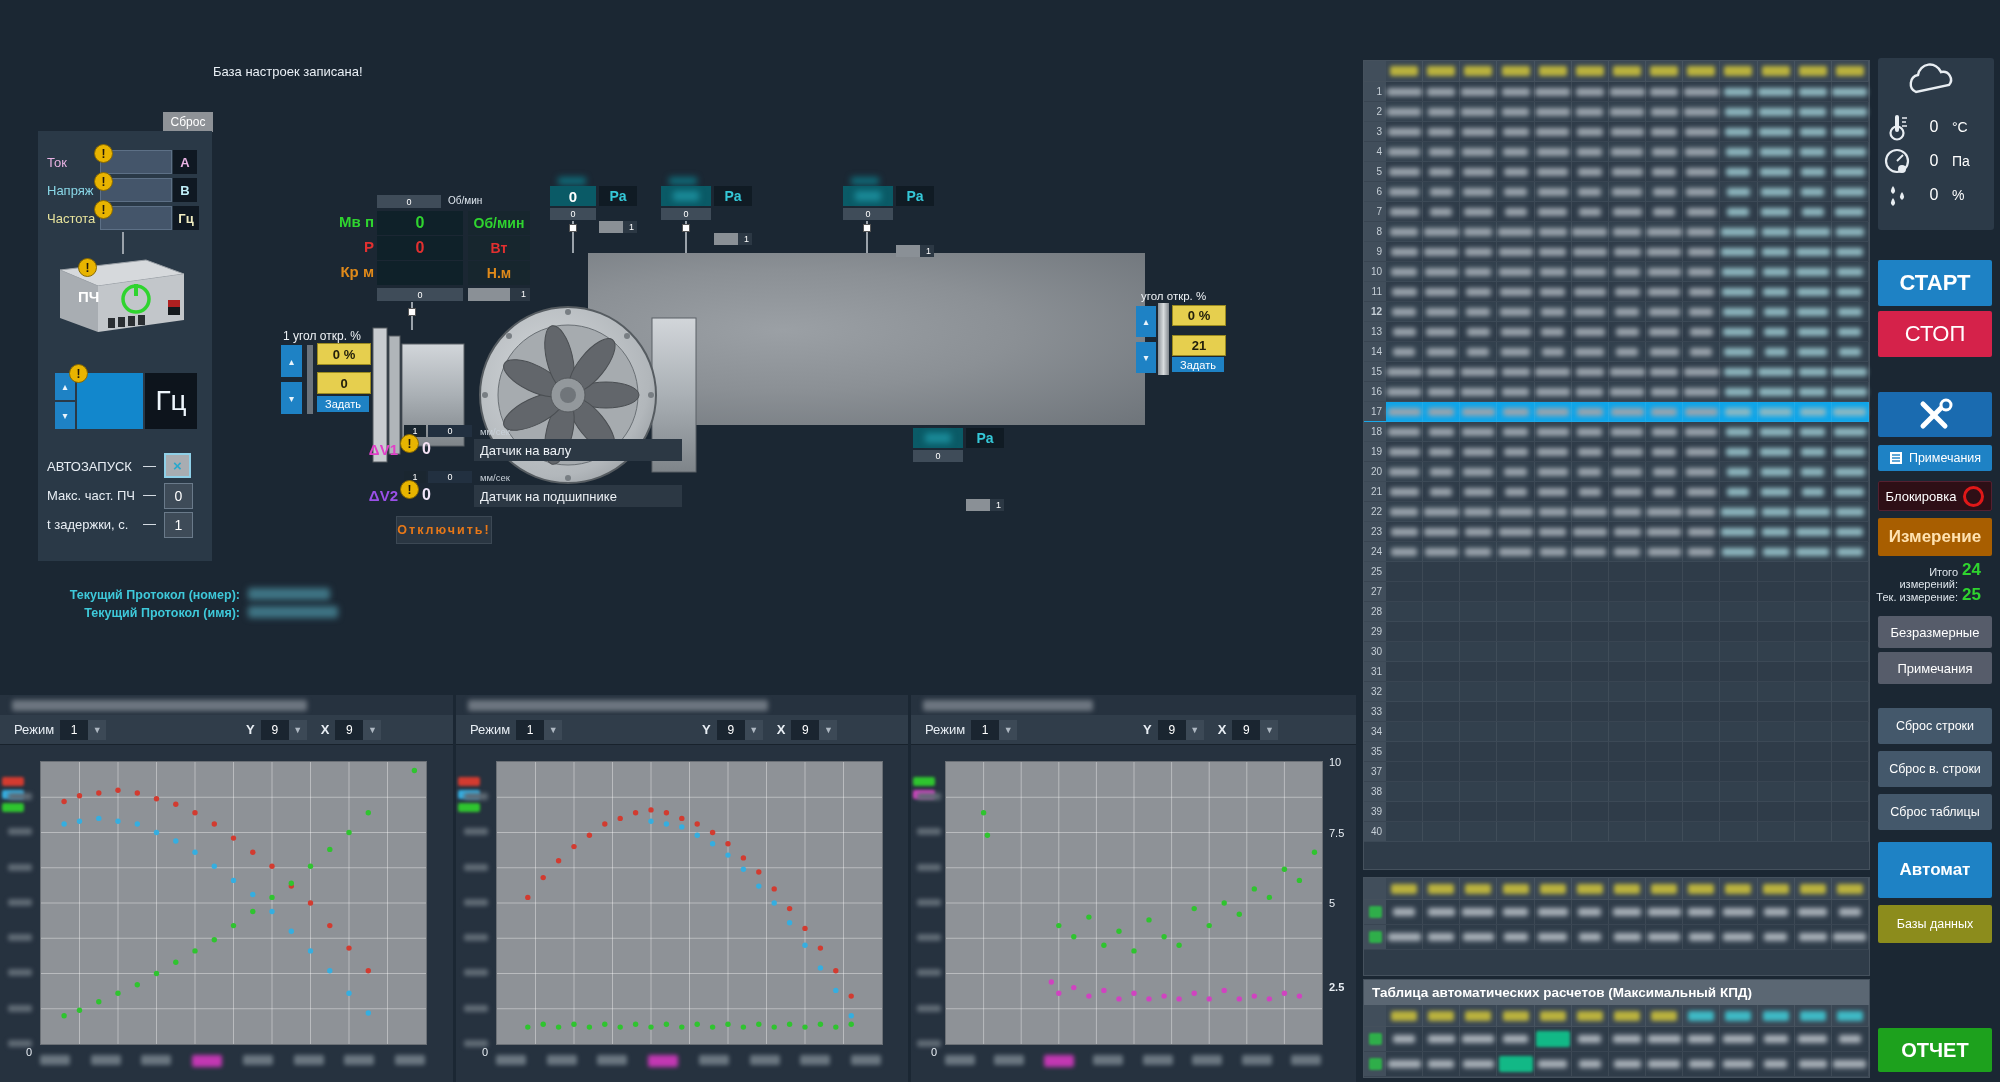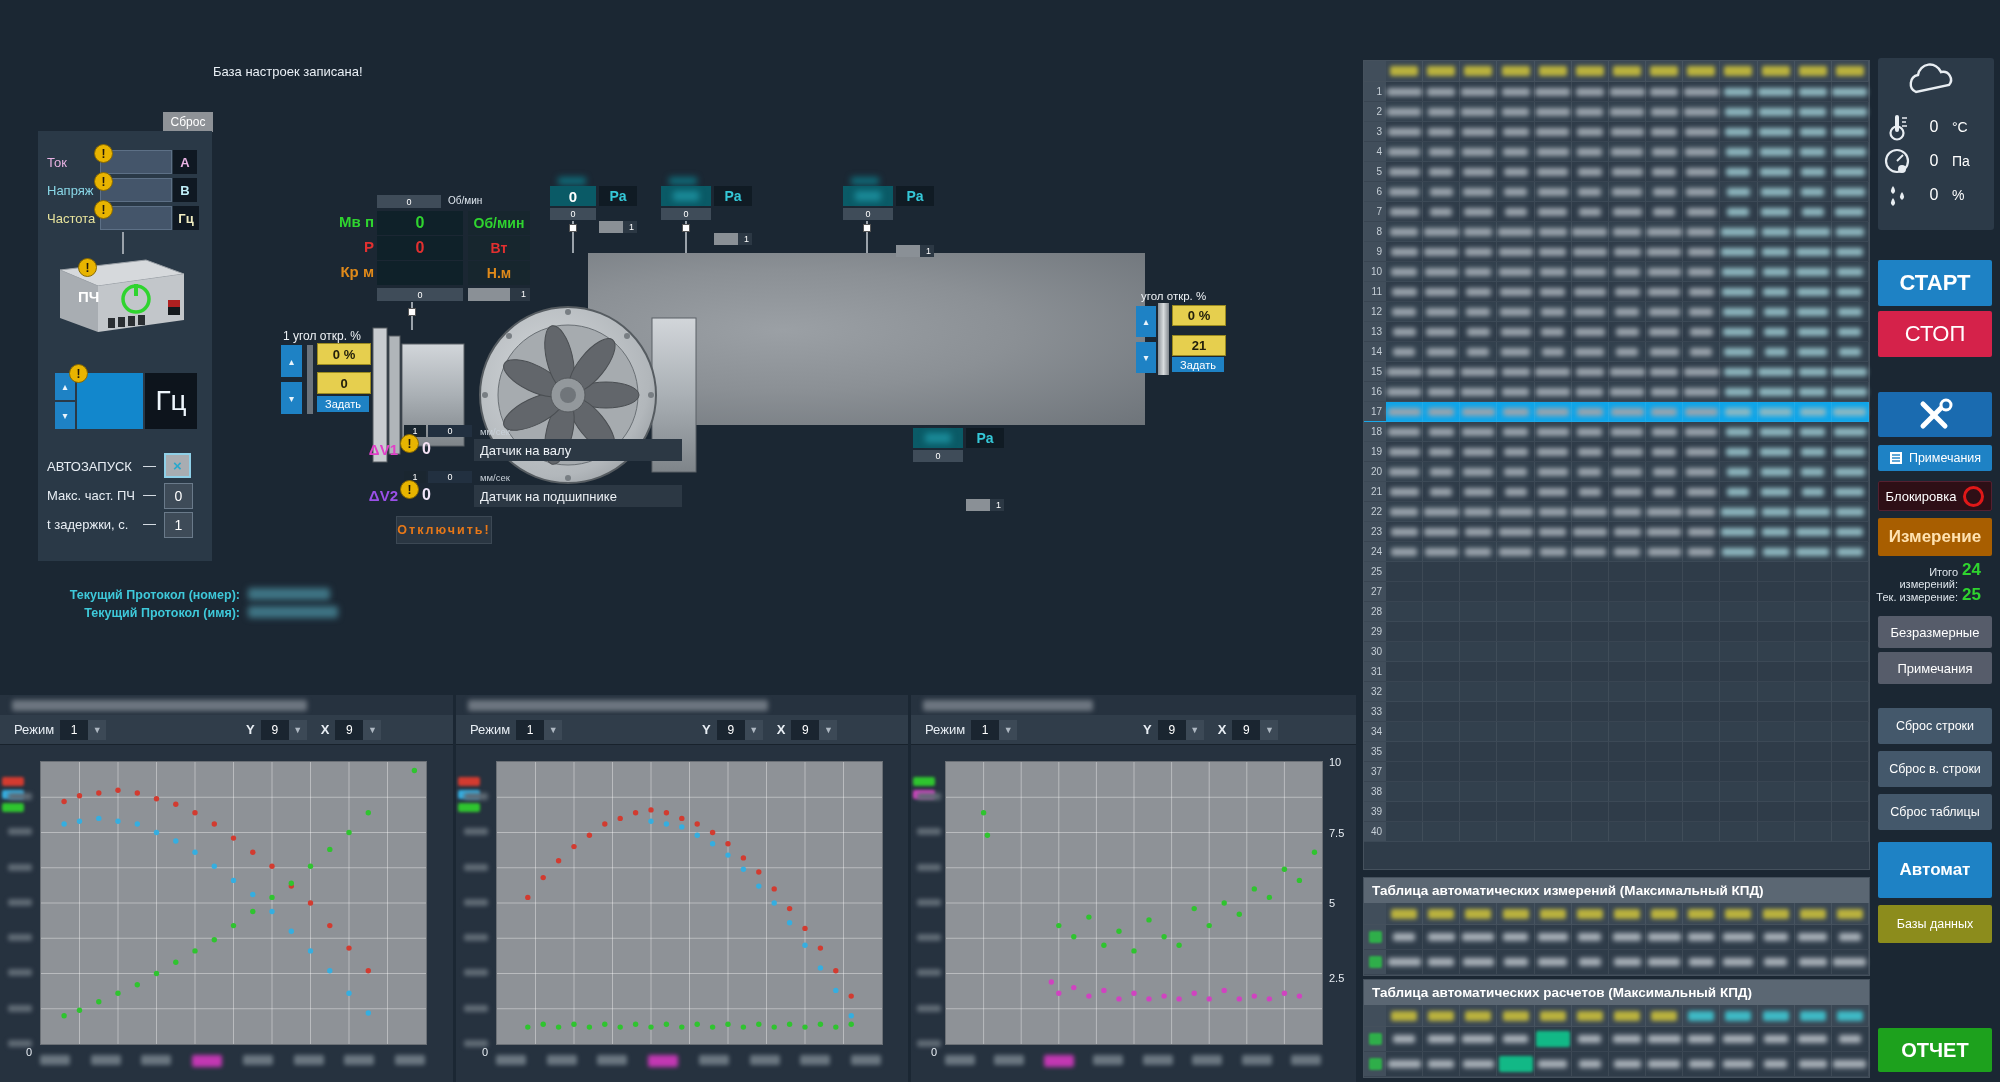--- a/index.html
+++ b/index.html
@@ -630,21 +630,21 @@
         <circle cx="293.3" cy="236.9" r="2.7" fill="#d043c0"></circle>
         <circle cx="308.3" cy="234.1" r="2.7" fill="#d043c0"></circle>
         <circle cx="323.4" cy="236.9" r="2.7" fill="#d043c0"></circle>
         <circle cx="338.4" cy="231.2" r="2.7" fill="#d043c0"></circle>
         <circle cx="353.4" cy="234.1" r="2.7" fill="#d043c0"></circle>
       </svg>
     <div class="abs" style="left:414px;top:66px;width:28px;height:282px" id="raxis-2">
         <span class="raxis-lab" style="left: 4px; top: -5px;">10</span>
         <span class="raxis-lab" style="left: 4px; top: 65.5px;">7.5</span>
         <span class="raxis-lab" style="left: 4px; top: 136px;">5</span>
-        <span class="raxis-lab" style="left: 4px; top: 211px;">2.5</span>
+        <span class="raxis-lab" style="left: 4px; top: 220px; font-weight: bold;">2.5</span>
       </div>
     <div class="originlab" style="left:20px;top:351px" id="origin-2">0</div>
     <div class="abs" style="left:34px;top:360px;width:376px;display:flex;justify-content:space-between">
         <span class="blob" style="width: 30px; height: 10px; background: rgb(106, 118, 128); filter: blur(2.2px);"></span>
         <span class="blob" style="width: 30px; height: 10px; background: rgb(106, 118, 128); filter: blur(2.2px);"></span>
         <span class="blob" style="width: 30px; height: 12px; background: rgb(194, 56, 178); filter: blur(2.2px);"></span>
         <span class="blob" style="width: 30px; height: 10px; background: rgb(106, 118, 128); filter: blur(2.2px);"></span>
         <span class="blob" style="width: 30px; height: 10px; background: rgb(106, 118, 128); filter: blur(2.2px);"></span>
         <span class="blob" style="width: 30px; height: 10px; background: rgb(106, 118, 128); filter: blur(2.2px);"></span>
         <span class="blob" style="width: 30px; height: 10px; background: rgb(106, 118, 128); filter: blur(2.2px);"></span>
@@ -1151,21 +1151,21 @@
           <div class="mt-cell">
             <span class="blob" style="width: 25px; height: 8px; background: rgb(143, 184, 192); filter: blur(2.5px);"></span>
           </div>
           <div class="mt-cell">
             <span class="blob" style="width: 32px; height: 8px; background: rgb(143, 184, 192); filter: blur(2.5px);"></span>
           </div>
           <div class="mt-cell">
             <span class="blob" style="width: 25px; height: 8px; background: rgb(143, 184, 192); filter: blur(2.5px);"></span>
           </div>
         </div>
-        <div class="mt-row" style="background: rgb(50, 64, 77);">
+        <div class="mt-row" style="background: rgb(50, 64, 77); font-weight: bold;">
           <div class="mt-num">12</div>
           <div class="mt-cell">
             <span class="blob" style="width: 24px; height: 8px; background: rgb(154, 163, 172); filter: blur(2.5px);"></span>
           </div>
           <div class="mt-cell">
             <span class="blob" style="width: 31px; height: 8px; background: rgb(154, 163, 172); filter: blur(2.5px);"></span>
           </div>
           <div class="mt-cell">
             <span class="blob" style="width: 24px; height: 8px; background: rgb(154, 163, 172); filter: blur(2.5px);"></span>
           </div>
@@ -1925,21 +1925,20 @@
           <div class="mt-cell"></div>
           <div class="mt-cell"></div>
           <div class="mt-cell"></div>
           <div class="mt-cell"></div>
           <div class="mt-cell"></div>
         </div>
       </div>
   </div>
 
   <div class="abs" style="left:1363px;top:877px;width:505px;height:97px;background:#2f3c49;border:1px solid #45515d">
-    <div class="tbl-title" style="height:25px;font-size:13.5px">Таблица автоматических измерений (Максимальный КПД)</div>
     <div class="mt-row" style="height:21px;background:#3a4754">
         <div class="mt-num"></div>
         <div class="mt-cell">
           <span class="blob" style="width: 26px; height: 10px; background: rgb(185, 177, 62); filter: blur(2.2px);"></span>
         </div>
         <div class="mt-cell">
           <span class="blob" style="width: 26px; height: 10px; background: rgb(185, 177, 62); filter: blur(2.2px);"></span>
         </div>
         <div class="mt-cell">
           <span class="blob" style="width: 26px; height: 10px; background: rgb(185, 177, 62); filter: blur(2.2px);"></span>

